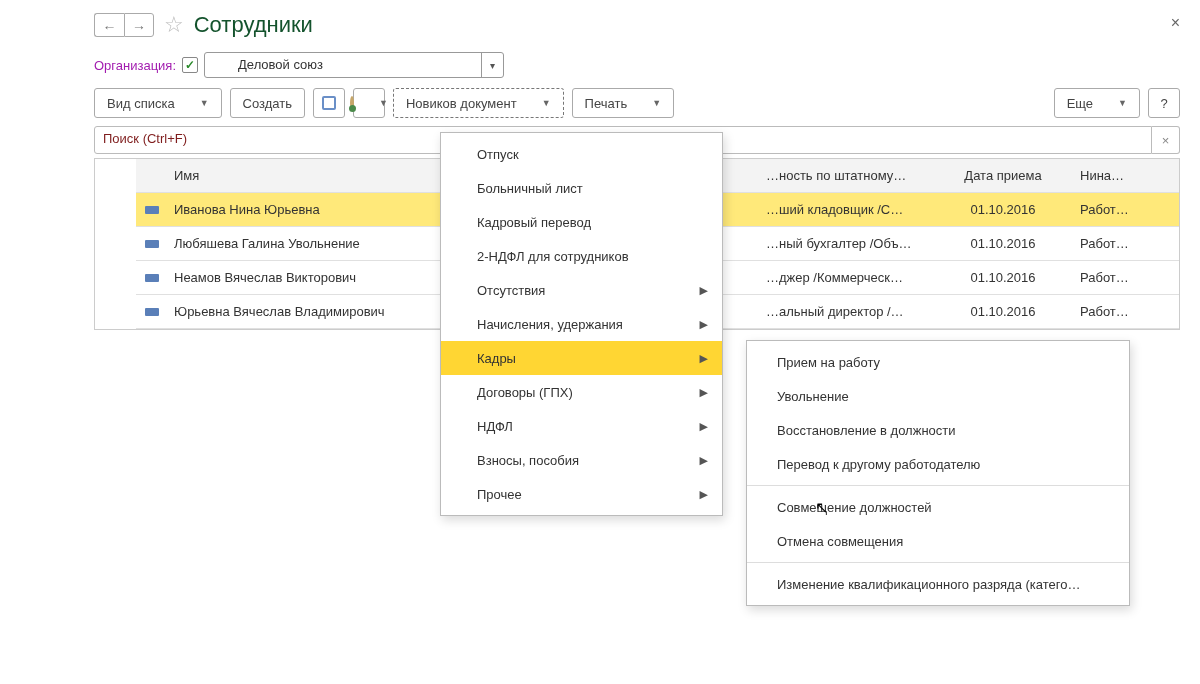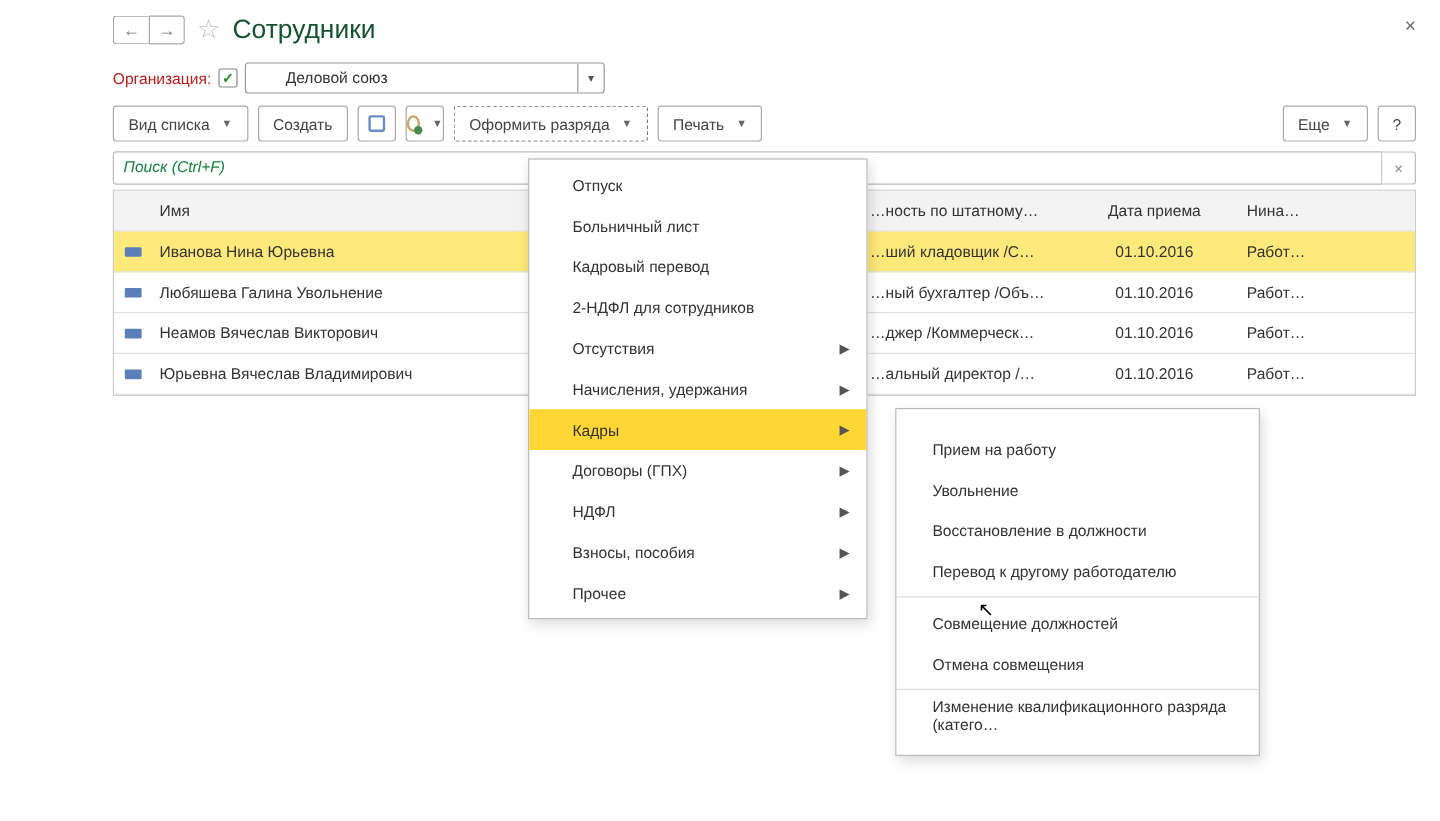--- a/index.html
+++ b/index.html
@@ -30,60 +30,61 @@
   }
   .nav-btn:first-child { border-radius: 3px 0 0 3px; border-right: none;}
   .nav-btn:nth-child(2) { border-radius: 0 3px 3px 0; }
   .star { margin: 0 10px; font-size: 22px; color: #bbb; }
   .page-title { font-size: 22px; color: #14532d; }
   .close-x { position: absolute; right: 20px; top: 14px; font-size: 16px; color: #666; cursor: pointer;}
   .filter-row {
     display: flex; align-items: center;
     padding: 6px 20px 10px 94px;
   }
-  .filter-label { margin-right: 6px; color: #b91c1c; }
+  .filter-label { margin-right: 6px; color: #a21caf; }
   .chk {
     width: 16px; height: 16px; border: 1px solid #888;
     display: inline-flex; align-items: center; justify-content: center;
     margin-right: 6px; color: #2a8a2a; font-weight: bold; font-size: 12px;
     border-radius: 2px;
   }
   .combo {
     display: flex; align-items: stretch; height: 26px;
     border: 1px solid #999; border-radius: 3px;
     min-width: 300px; overflow: hidden; background:#fff;padding-left:25px;
   }
   .combo .txt { flex: 1; padding: 4px 8px; }
   .combo .dd { width: 22px; border-left: 1px solid #999; display:flex;align-items:center;justify-content:center;font-size:10px;color:#555;}
   .toolbar {
     display: flex; align-items: center; gap: 8px;
     padding: 0 20px 8px 94px;
   }
   .btn {
     border: 1px solid #aaa; background:#fff; border-radius:3px;
-    height: 30px; padding: 0 12px; display:inline-flex;align-items:center;gap:6px;
+    height: 30px; padding: 0 12px; display:inline-flex;align-items:center;gap:21px;
     color:#444; font-size:13px; cursor:pointer;
   }
   .btn .car { font-size: 9px; color:#666; margin-left:4px;}
   .btn.icon-only { width: 32px; padding: 0; justify-content:center;}
   .btn.active { border:1px dashed #777; }
   .toolbar-right { margin-left:auto; display:flex; gap:8px;justify-content:center;}
   .search-row { padding: 0 20px 0 94px; display:flex;}
   .search-box {
     flex:1; height:28px; border:1px solid #bbb; border-radius:3px 0 0 3px;
-    padding: 4px 8px; color:#15803d; font-style:italic; background:#fff;
+    padding: 4px 8px; color:#7f1d1d; background:#fff;
   }
   .search-clear {
     width: 28px; height:28px; border:1px solid #bbb; border-left:none;
     border-radius:0 3px 3px 0; display:flex;align-items:center;justify-content:center;
     color:#888; background:#fff;
   }
   .table {
     margin: 4px 20px 0 94px;
     border: 1px solid #ccc;
+    padding-left: 41px;
   }
   .trow { display:flex; align-items:center; height:34px; border-bottom:1px solid #e0e0e0;}
   .trow.header { background:#f3f3f3; font-weight:normal;}
   .trow.sel { background:#ffe97a;}
   .trow .c1 { width: 32px; text-align:center;}
   .trow .c2 { flex: 0 0 590px; padding-left:6px; white-space:nowrap; overflow:hidden; text-overflow:ellipsis;}
   .trow .c3 { flex: 0 0 180px; padding:0 8px; white-space:nowrap; overflow:hidden; text-overflow:ellipsis;}
   .trow .c4 { flex: 0 0 130px; text-align:center;}
   .trow .c5 { flex: 1; padding-left:12px; white-space:nowrap; overflow:hidden;}
   .row-icon { display:inline-block; width:14px; height:8px; background:#5a7fb8; border-radius:1px;}
@@ -102,26 +103,26 @@
     height: 34px; display:flex; align-items:center;
     padding: 0 20px 0 36px; color:#333; position:relative;
     cursor:pointer;
   }
   .ditem.hov { background:#ffd633; }
   .ditem .arr { position:absolute; right:14px; font-size:11px; color:#555;}
 
   .submenu {
     position:absolute;
     left: 746px; top: 340px;
-    width: 304px;
+    width: 384px;
     background:#fff;
     border:1px solid #bbb;
     box-shadow: 2px 4px 10px rgba(0,0,0,.15);
     z-index: 11;
-    padding: 16px 0;
+    padding: 4px 0;
   }
   .submenu .ditem { padding-left: 30px; }
   .submenu .sep { height:1px; background:#ddd; margin:4px 0;}
   .cursor {
     position:absolute; left: 815px; top: 498px; z-index:20;
     font-size: 16px; color:#000; pointer-events:none;
   }
   .icon-box { width:14px;height:14px;border:2px solid #6a8fc7;border-radius:2px;}
   .icon-cog { width:14px;height:14px;border:2px solid #c7a76a;border-radius:50%; position:relative;}
   .icon-cog::after{content:"";position:absolute;right:-4px;bottom:-4px;width:7px;height:7px;border-radius:50%;background:#4a8a4a;}
@@ -155,21 +156,21 @@
     <span>Создать</span>
   </button>
   <button class="btn icon-only">
       <span class="icon-box"></span>
     </button>
   <button class="btn icon-only">
       <span class="icon-cog"></span>
       <span class="car">▼</span>
     </button>
   <button class="btn active">
-    <span>Оформить разряда</span>
+    <span>Новиков документ</span>
       <span class="car">▼</span>
   </button>
   <button class="btn">
     <span>Печать</span>
       <span class="car">▼</span>
   </button>
   <div class="toolbar-right">
     <button class="btn">
       <span>Еще</span>
         <span class="car">▼</span>

